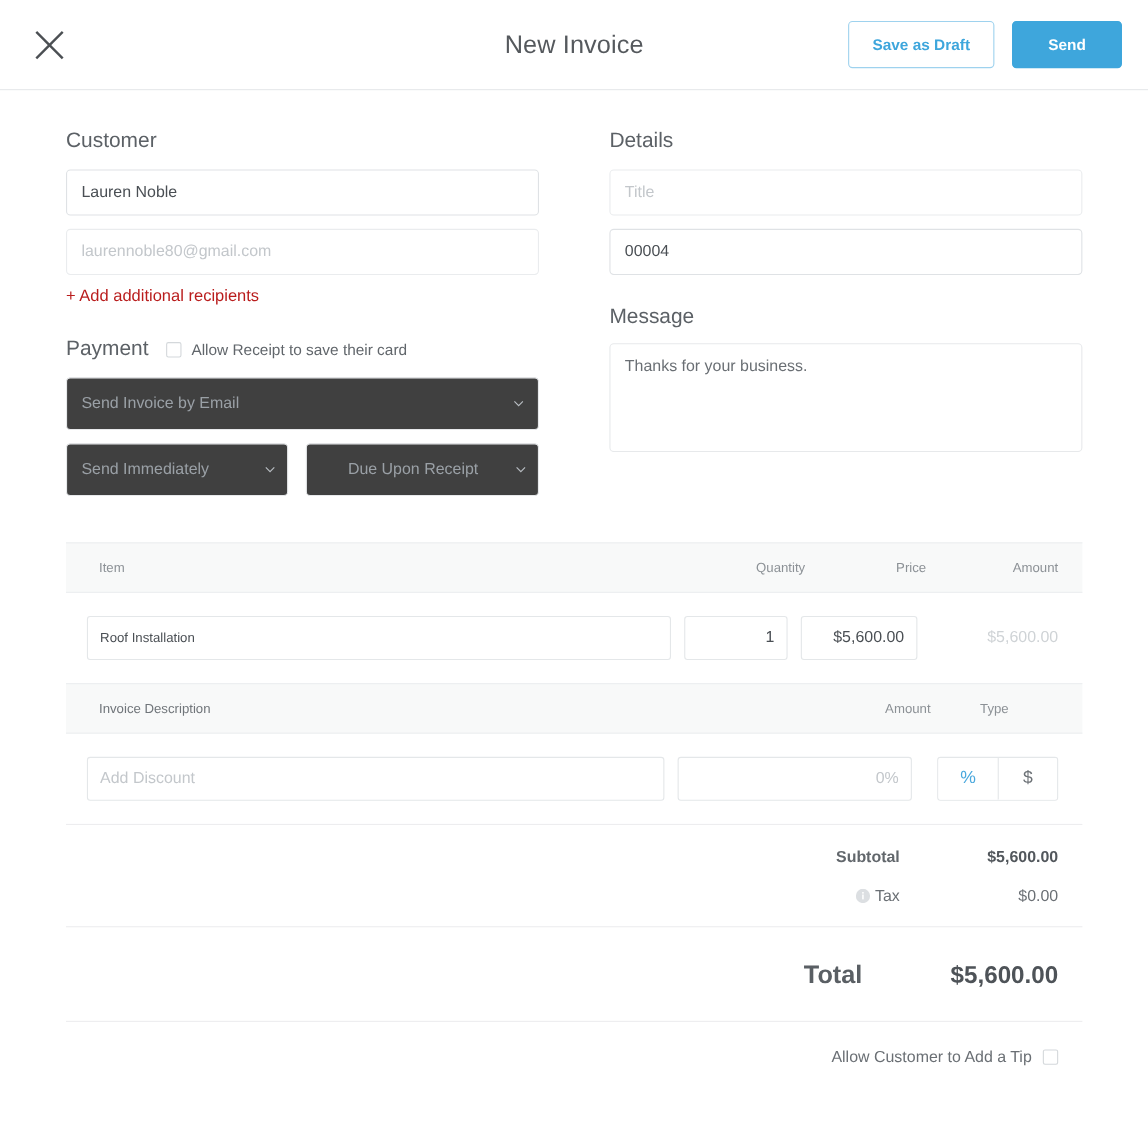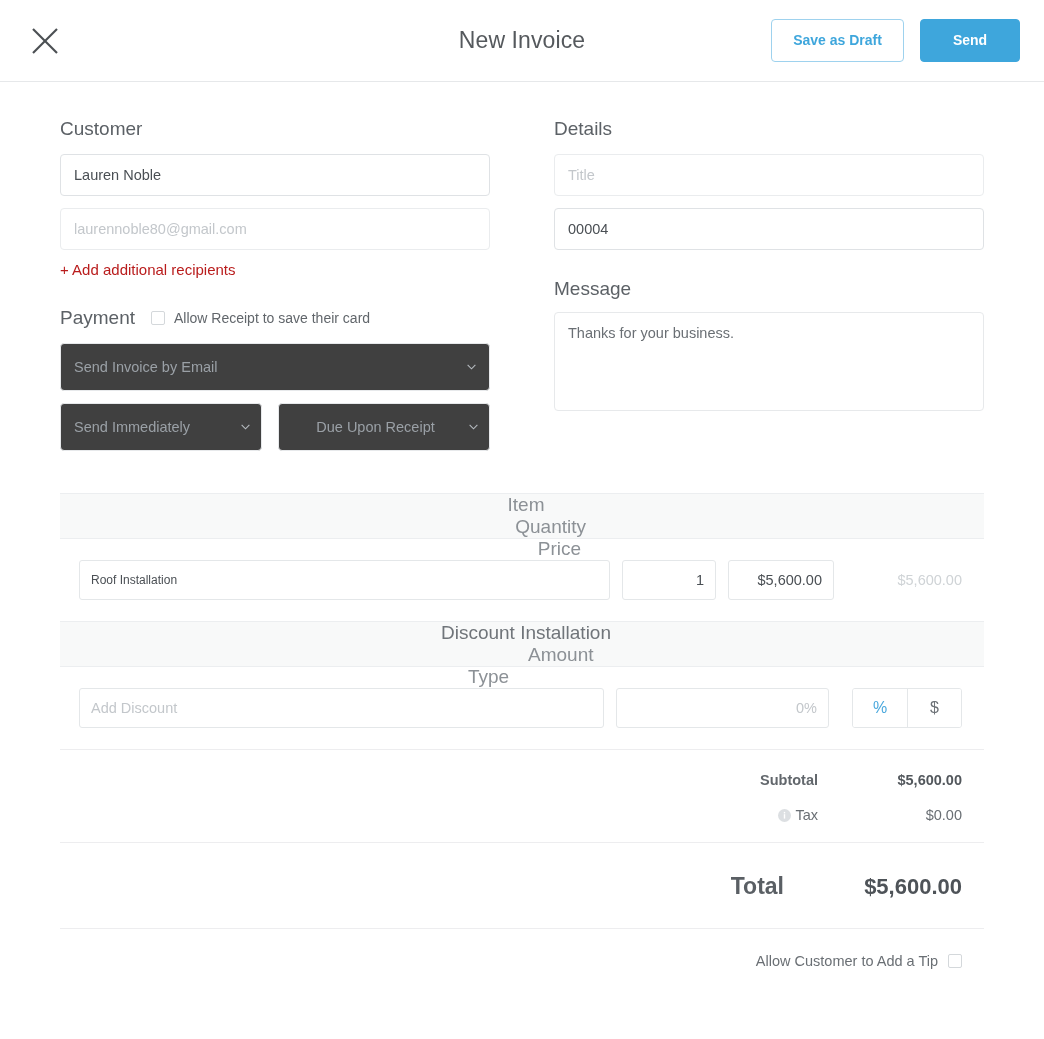--- a/index.html
+++ b/index.html
@@ -182,24 +182,23 @@
   
   .tables { margin-top: 42px; }
 
   .thead {
     display: flex;
     align-items: center;
     height: 46px;
     background: #f8f9f9;
     border-top: 1px solid #eceef0;
     border-bottom: 1px solid #eceef0;
-    font-size: 19px;
+    font-size: 12px;
     color: #8c9196;
     padding: 0 22px 0 30px;
-    flex-direction: column;
   }
   .th-item { flex: 1; }
   .th-qty   { width: 120px; text-align: right; }
   .th-price { width: 110px; text-align: right; }
   .th-amt   { width: 120px; text-align: right; }
 
   .irow {
     display: flex;
     align-items: center;
     padding: 21px 22px 21px 19px;
@@ -246,21 +245,21 @@
   .amt-cell {
     width: 116px;
     text-align: right;
     font-size: 14.5px;
     color: #cfd3d6;
   }
 
   
   .th-disc { flex: 1; color: #70757a; }
   .th-damt { width: 135px; text-align: right; }
-  .th-type { width: 116px; text-align: left; }
+  .th-type { width: 116px; text-align: center; }
 
   .in-disc {
     flex: 1;
     height: 40px;
     border: 1px solid #e4e7e9;
     border-radius: 3px;
     padding: 0 11px;
     font-size: 14.5px;
     font-family: "Liberation Sans", sans-serif;
     color: #4a4f54;
@@ -450,21 +449,21 @@
     <div class="irow">
       <input class="in-item" type="text" value="Roof Installation" style="">
       <input class="in-qty" type="text" value="1" style="">
       <input class="in-price" type="text" value="$5,600.00" style="">
       <div class="amt-cell">$5,600.00</div>
     </div>
   </div>
 
   <div>
     <div class="thead">
-      <div class="th-disc">Discount Installation</div>
+      <div class="th-disc">Invoice Description</div>
       <div class="th-damt">Amount</div>
       <div class="th-type">Type</div>
     </div>
 
     <div class="irow">
       <input class="in-disc" type="text" placeholder="Add Discount" style="">
       <input class="in-damt" type="text" placeholder="0%" style="">
       <div class="toggle">
         <button class="tg active">%</button>
         <button class="tg">$</button>

